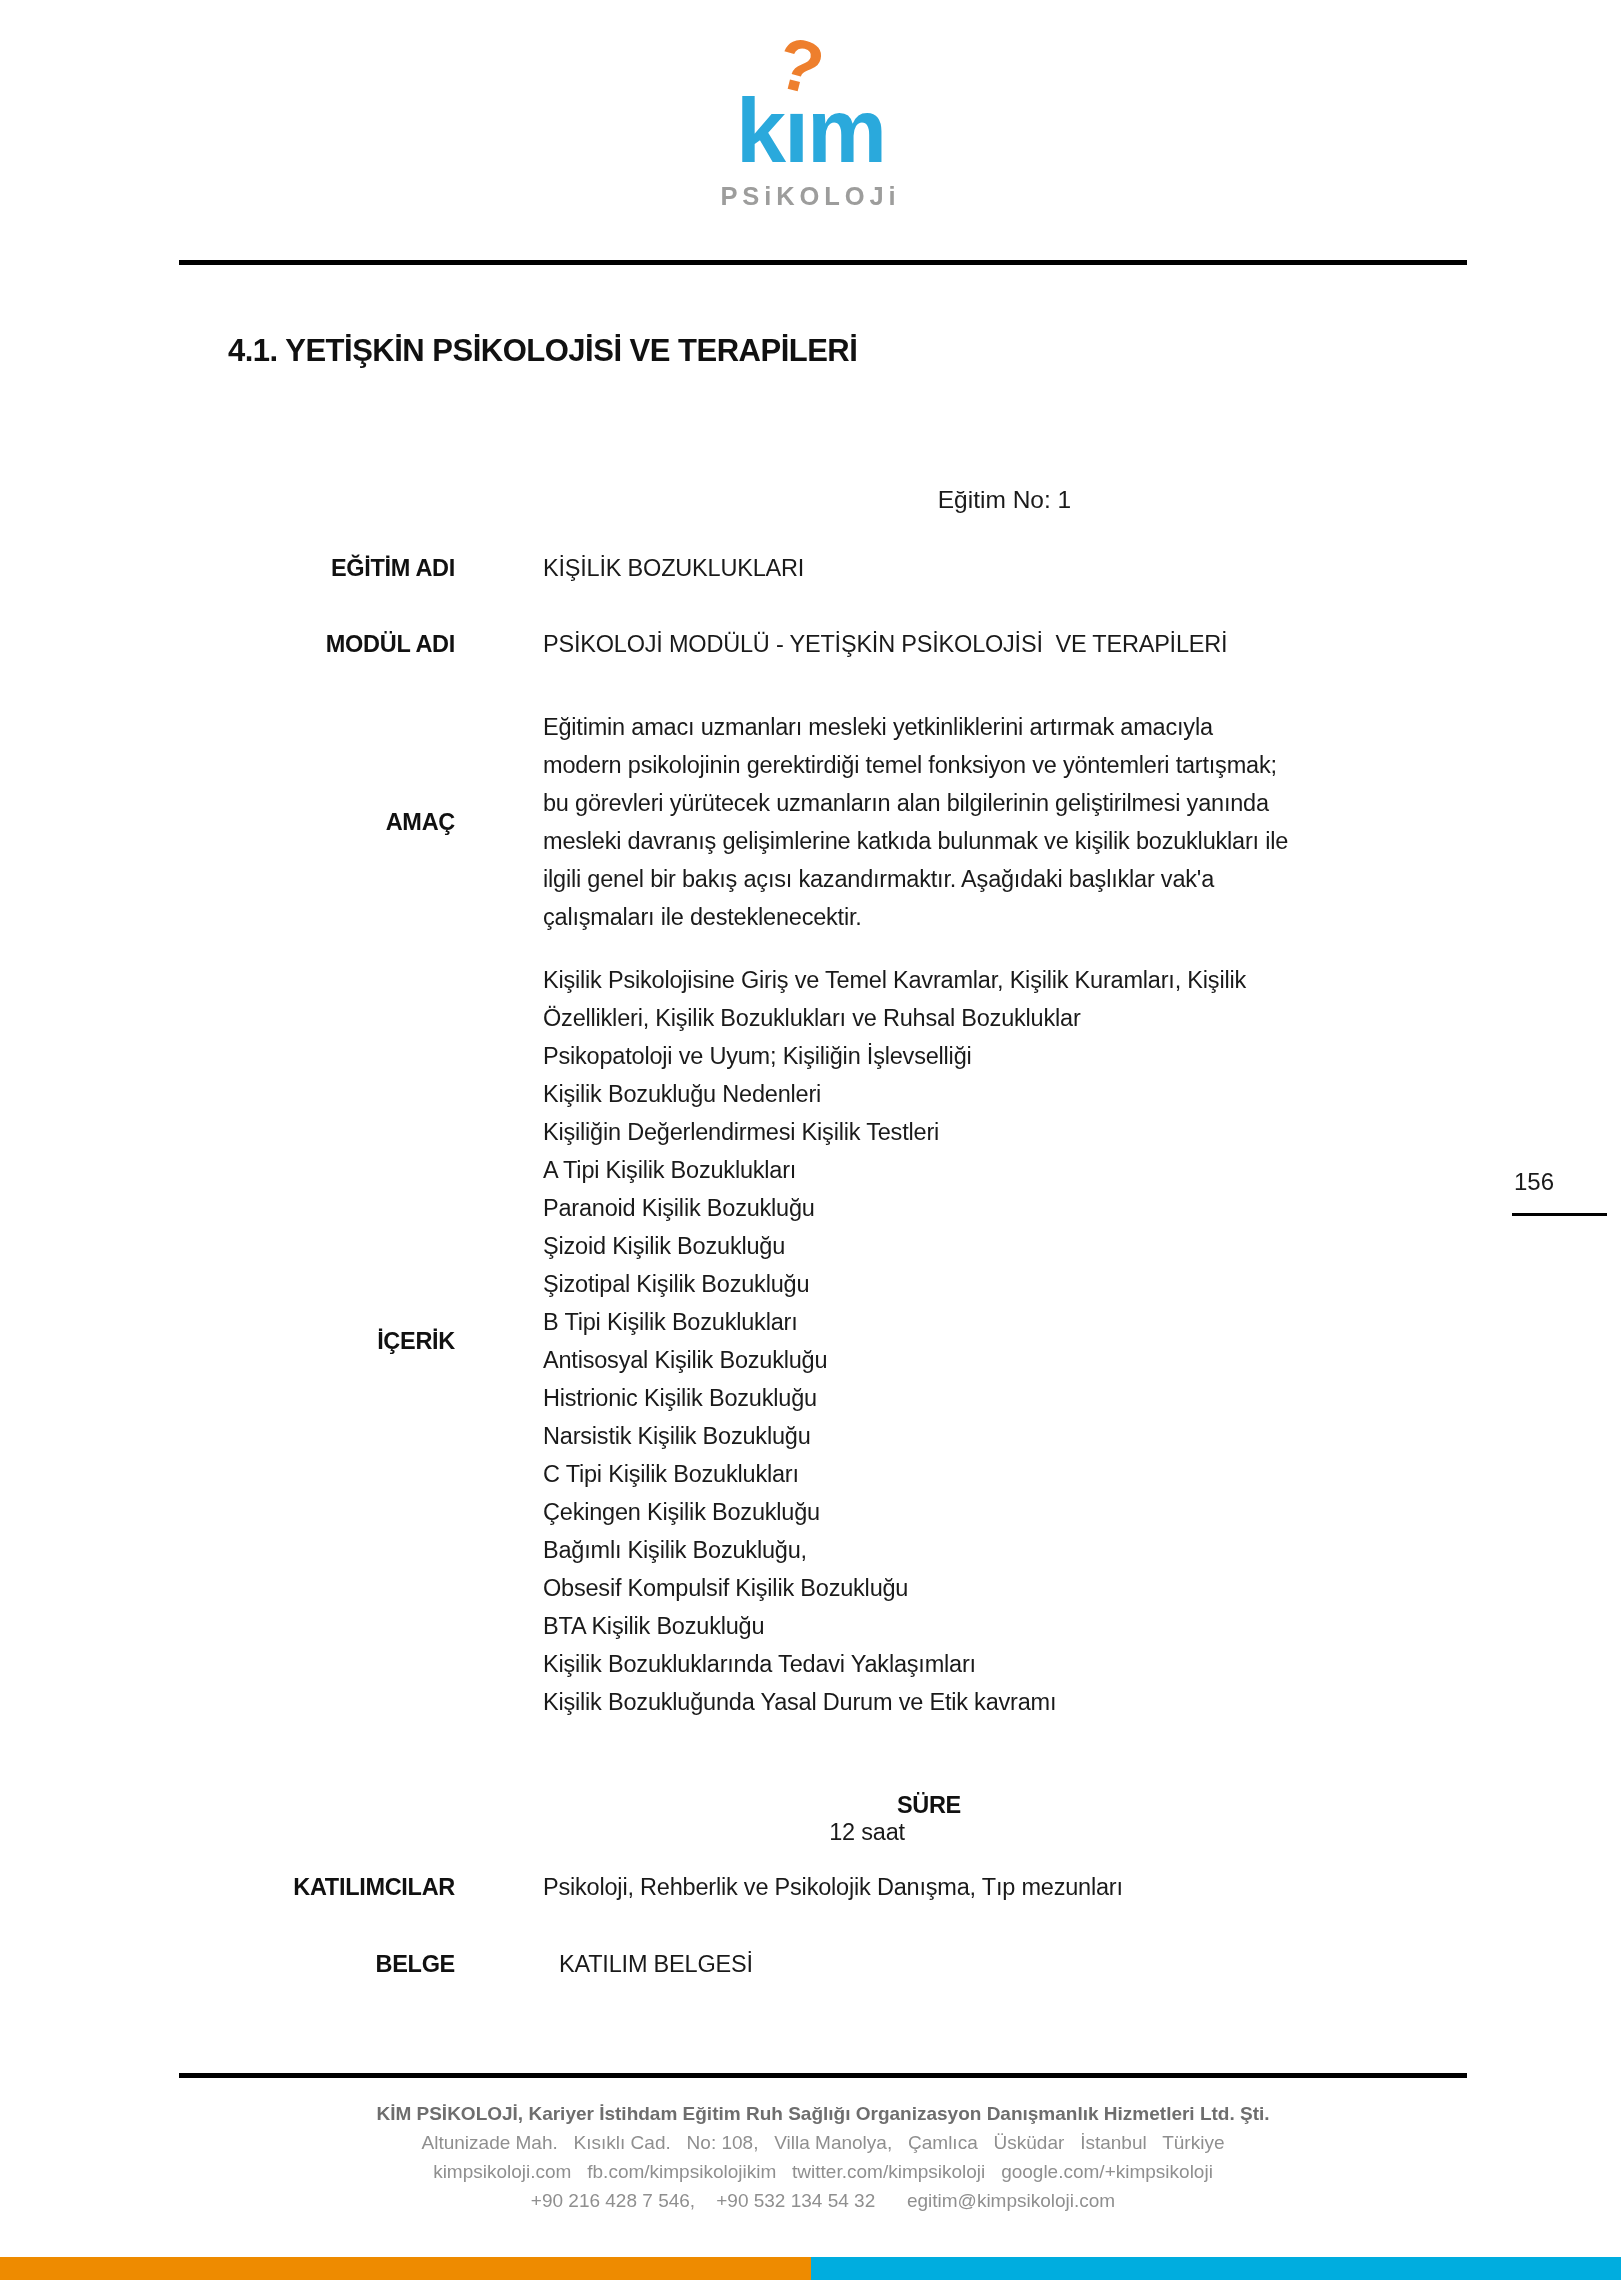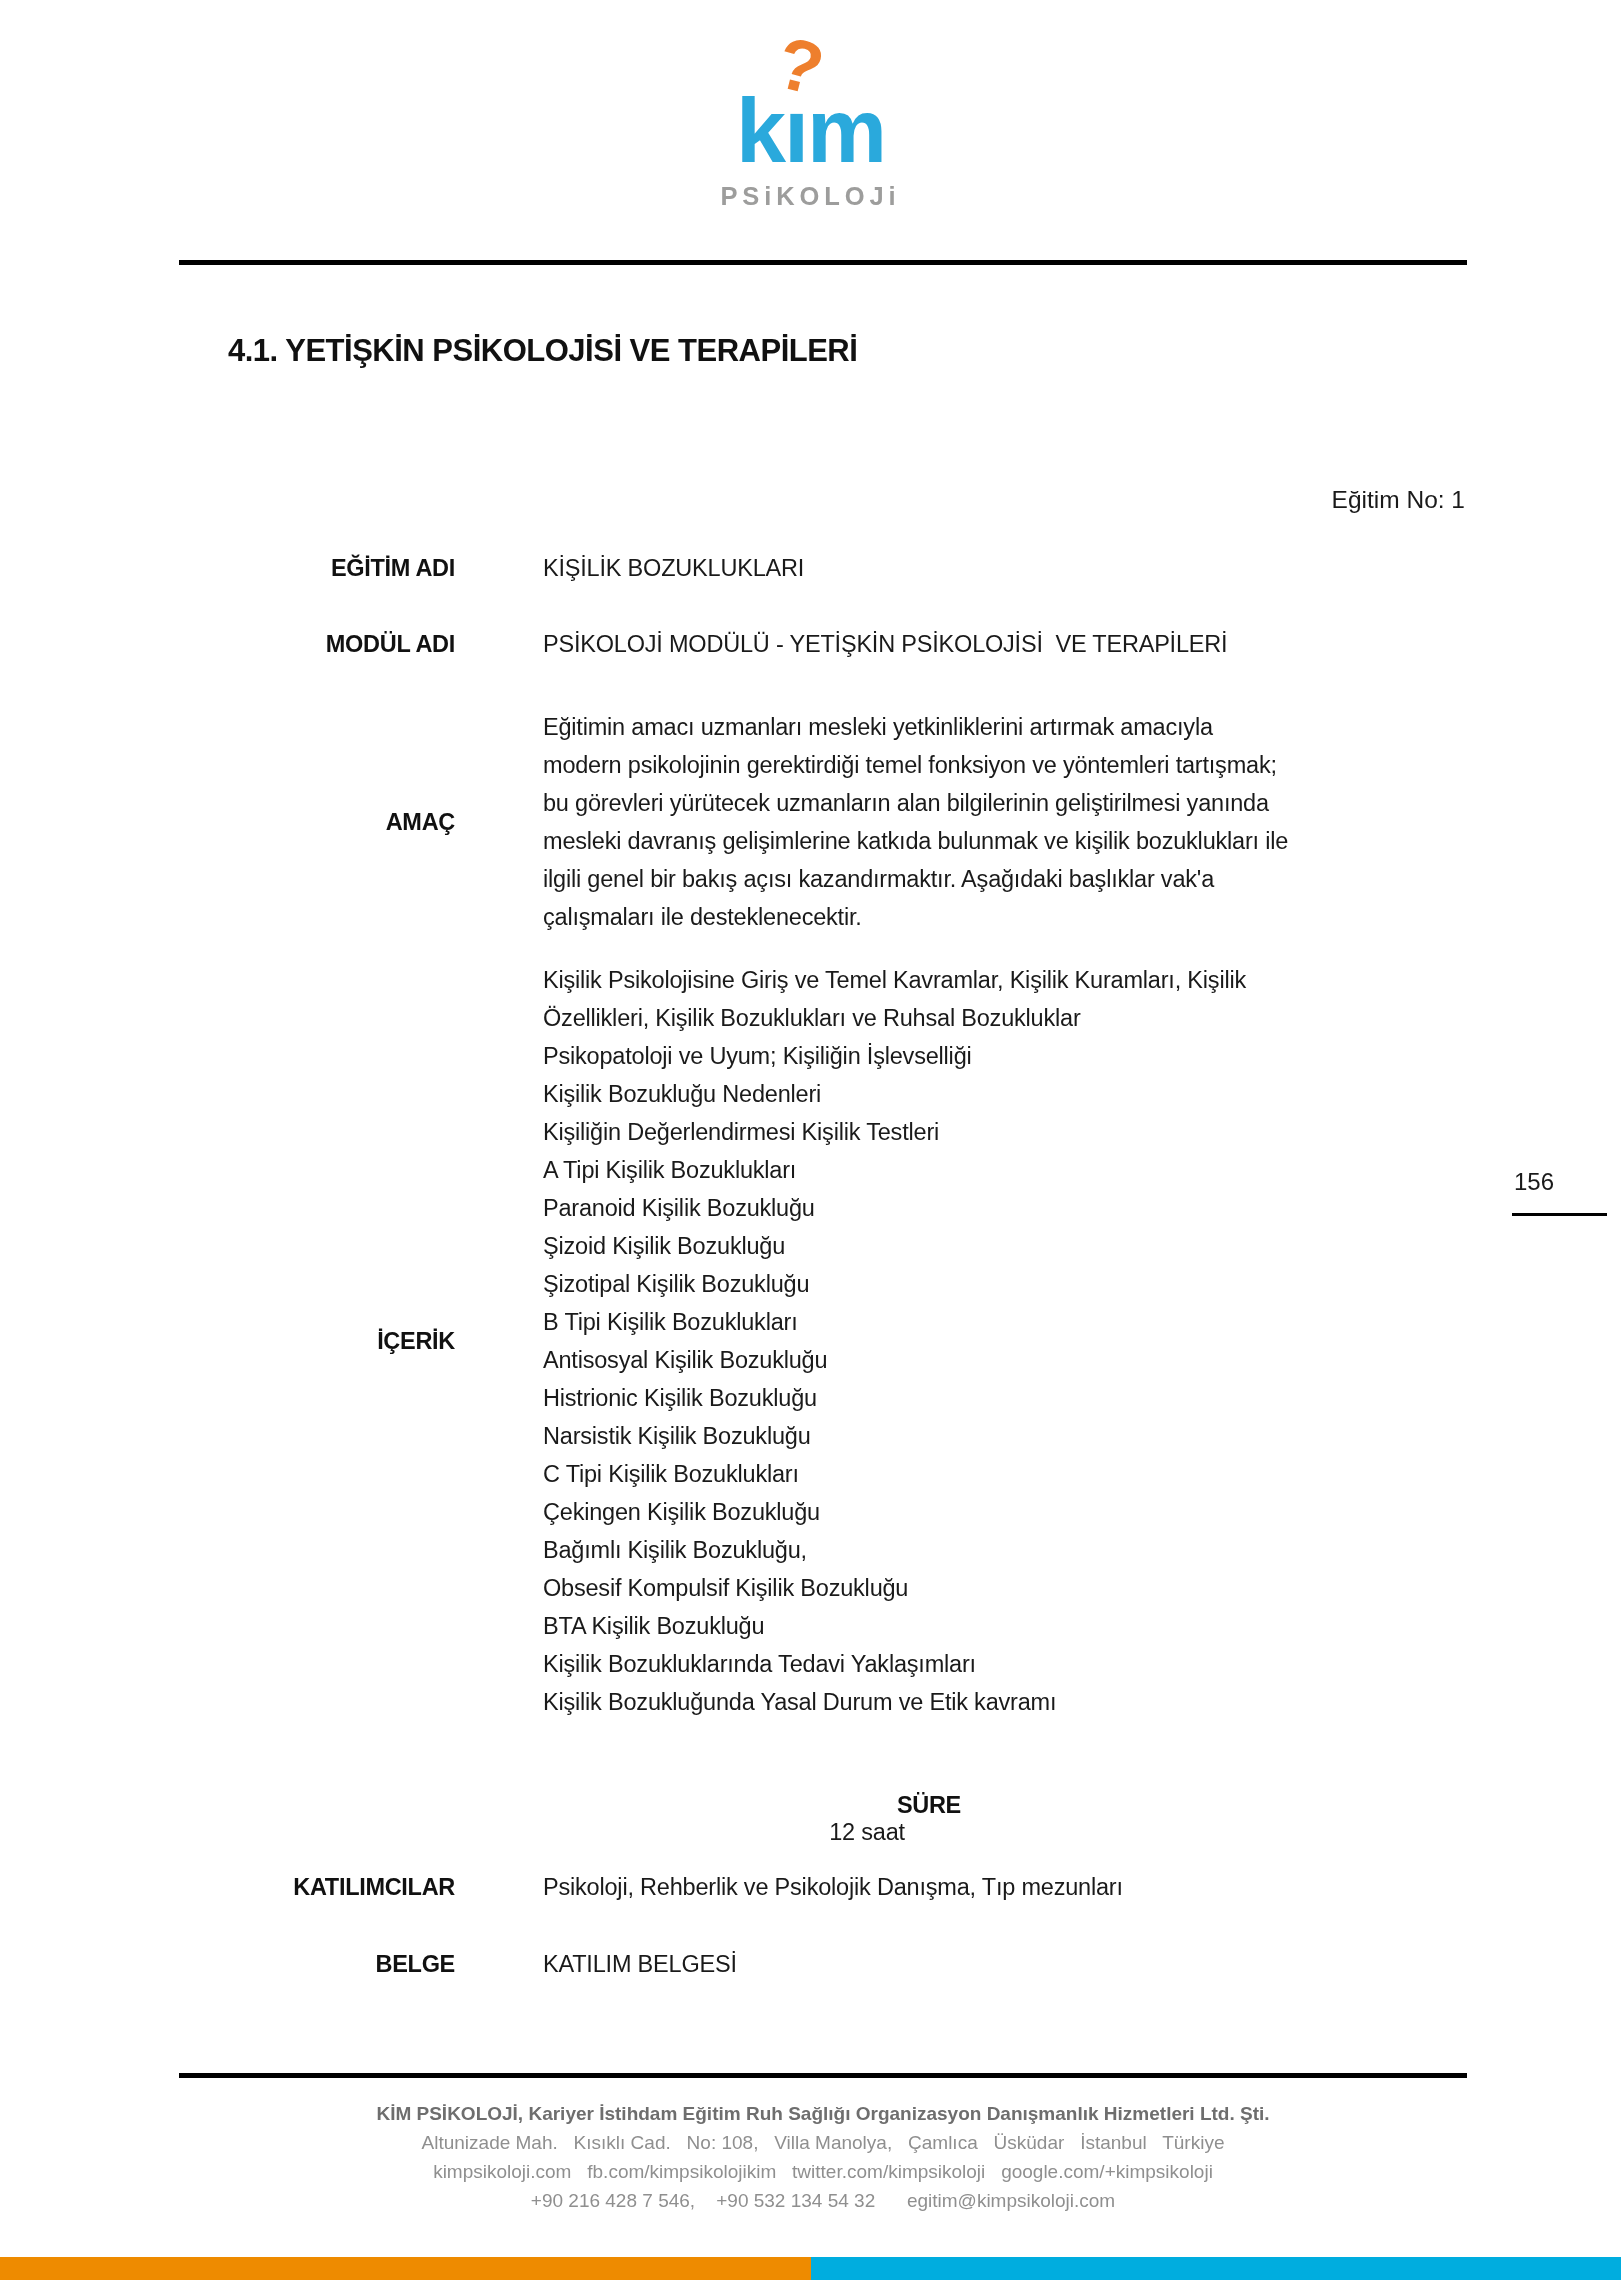--- a/index.html
+++ b/index.html
@@ -19,36 +19,36 @@
     transform:rotate(14deg); line-height:1;
   }
   .logo-sub { margin-top:6px; font-size:25.5px; font-weight:bold; letter-spacing:4.9px; color:#9d9d9c; }
 
   
   .rule-top { position:absolute; left:179px; top:260px; width:1288px; height:4.9px; background:#000; }
   .rule-footer { position:absolute; left:179px; top:2073px; width:1288px; height:4.9px; background:#000; }
 
   
   .heading { position:absolute; left:228px; top:333px; font-size:31px; font-weight:bold; letter-spacing:-0.5px; color:#111; }
-  .egitim-no { position:absolute; left:544px; top:486px; width:921px; text-align:right; font-size:24.5px; color:#1a1a1a; }
+  .egitim-no { position:absolute; left:544px; top:486px; width:921px; text-align:center; font-size:24.5px; color:#1a1a1a; }
 
   .row { position:absolute; left:179px; width:1288px; display:flex; align-items:center; }
   .row-label { width:276px; text-align:right; font-weight:bold; font-size:23.5px; letter-spacing:-0.3px; color:#111; flex:none; }
   .row-value { margin-left:88px; font-size:23.5px; letter-spacing:-0.2px; color:#1a1a1a; white-space:pre; }
   .lines .line { font-size:23.5px; letter-spacing:-0.2px; line-height:38px; white-space:pre; color:#1a1a1a; }
   .row-block { align-items:center; }
   .row-block .row-valuewrap { margin-left:88px; }
 
   #row-egitim-adi { top:549px; height:39px; }
   #row-modul-adi  { top:625px; height:39px; }
   #row-amac       { top:708px; }
   #row-icerik     { top:961px; }
   #row-sure       { top:1792px; height:39px;flex-direction:column; }
   #row-katilimcilar { top:1868px; height:39px; }
-  #row-belge      { top:1945px; height:39px; }
+  #row-belge      { top:1945px; height:39px;gap:16px; }
 
   
   .pagenum { position:absolute; left:1514px; top:1168px; font-size:24px; color:#1a1a1a; }
   .pagenum-line { position:absolute; left:1512px; top:1213px; width:95px; height:2.9px; background:#000; }
 
   
   .footer { position:absolute; left:179px; top:2099px; width:1288px; text-align:center; }
   .footer .f-line { font-size:19px; line-height:29px; color:#8f8f8f; white-space:pre; }
   .footer .f-line.bold { font-weight:bold; color:#6e6e6e; }
 

